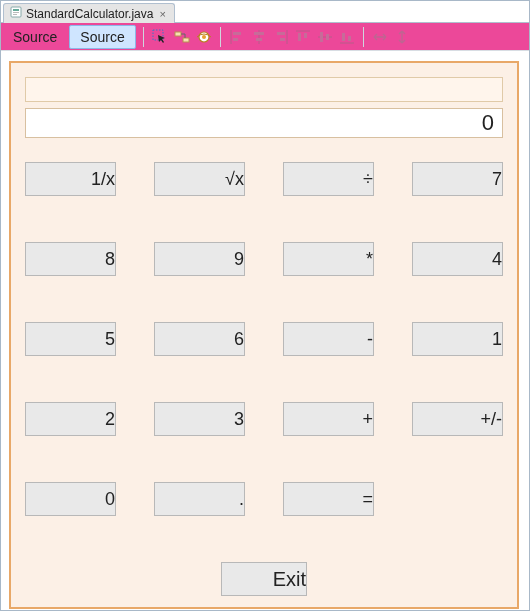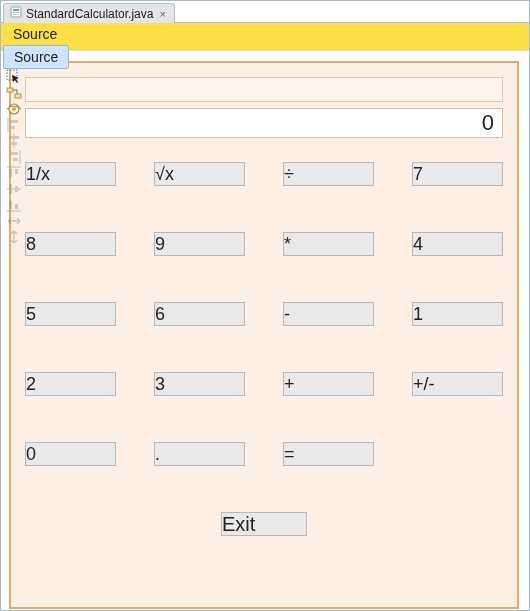--- a/index.html
+++ b/index.html
@@ -36,27 +36,26 @@
     position: relative;
     top: 1px;
   }
   .file-tab .close {
     font-size: 11px;
     color: #666;
     padding: 0 2px;
   }
   .toolbar {
     display: flex;
-    align-items: flex-start;
+    align-items: center;
     height: 28px;
     padding: 0 0 0 2px;
     border-bottom: 1px solid #d8dde3;
-    background: #fde047;
+    background: #ec4899;
     gap: 0;
-    flex-direction: column;
   }
   .subtab {
     padding: 3px 10px;
     font-size: 14px;
     border-radius: 2px;
     margin-right: 2px;
   }
   .subtab.active {
     background: #cfe5ff;
     border: 1px solid #8bb8e8;
@@ -106,28 +105,28 @@
     margin-bottom: 24px;
   }
   .grid {
     display: grid;
     grid-template-columns: repeat(4, 1fr);
     column-gap: 38px;
     row-gap: 46px;
     margin-bottom: 46px;
   }
   .calc-btn {
-    height: 24px;
+    height: 34px;
     background: #e9e9e9;
     border: 1px solid #b8b8b8;
     font-size: 18px;
     font-family: "Tahoma", "Segoe UI", sans-serif;
     display: flex;
     align-items: center;
-    justify-content: flex-start;
+    justify-content: flex-end;
     cursor: default;
   }
   .bottom-row {
     display: flex;
     justify-content: center;
     gap: 58px;
   }
   .bottom-row .calc-btn {
     width: 86px;
     font-size: 20px;

